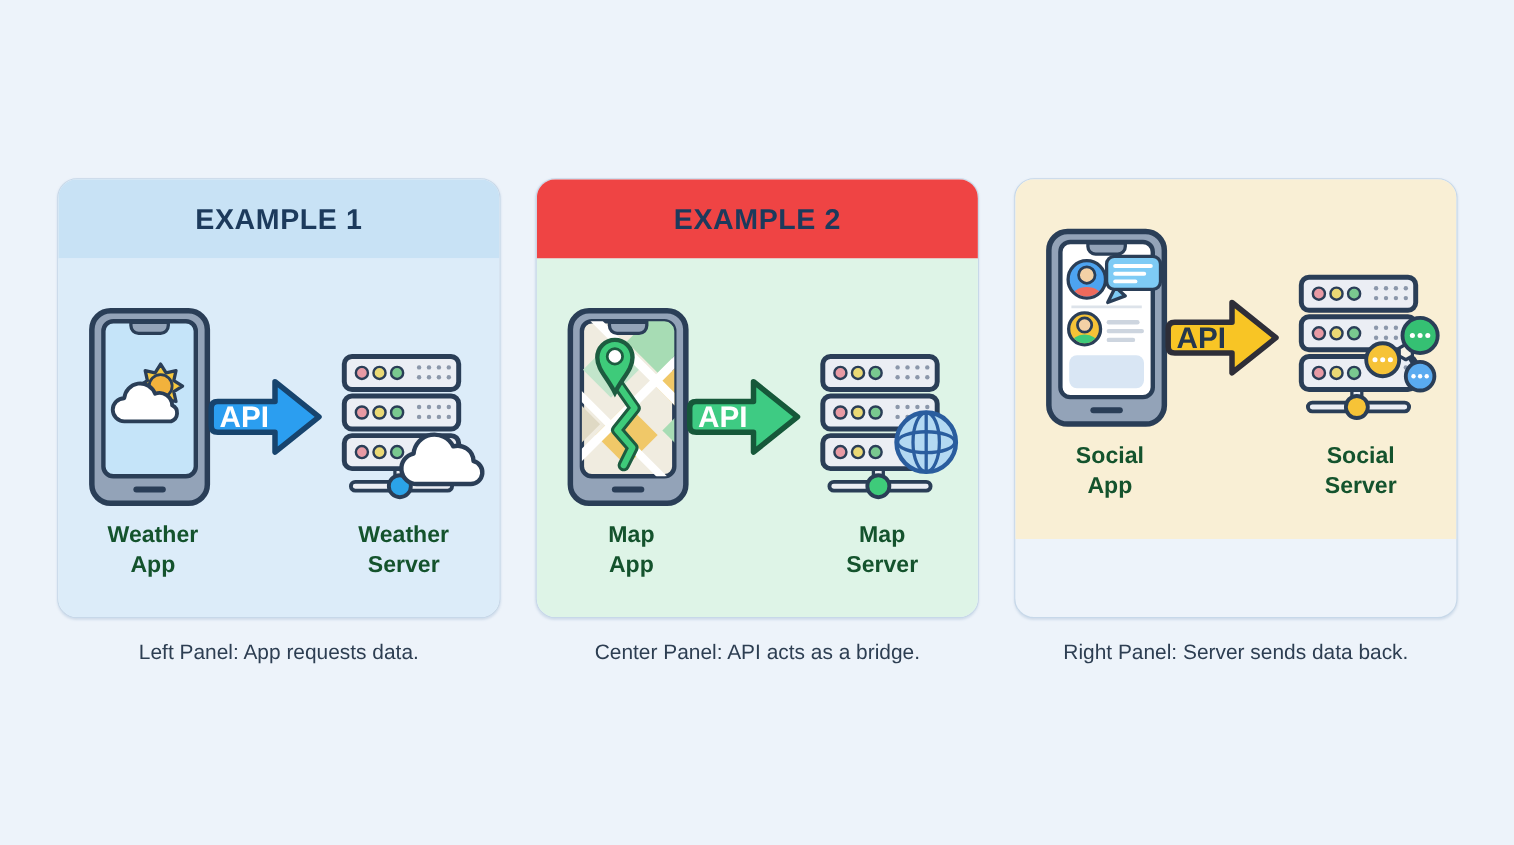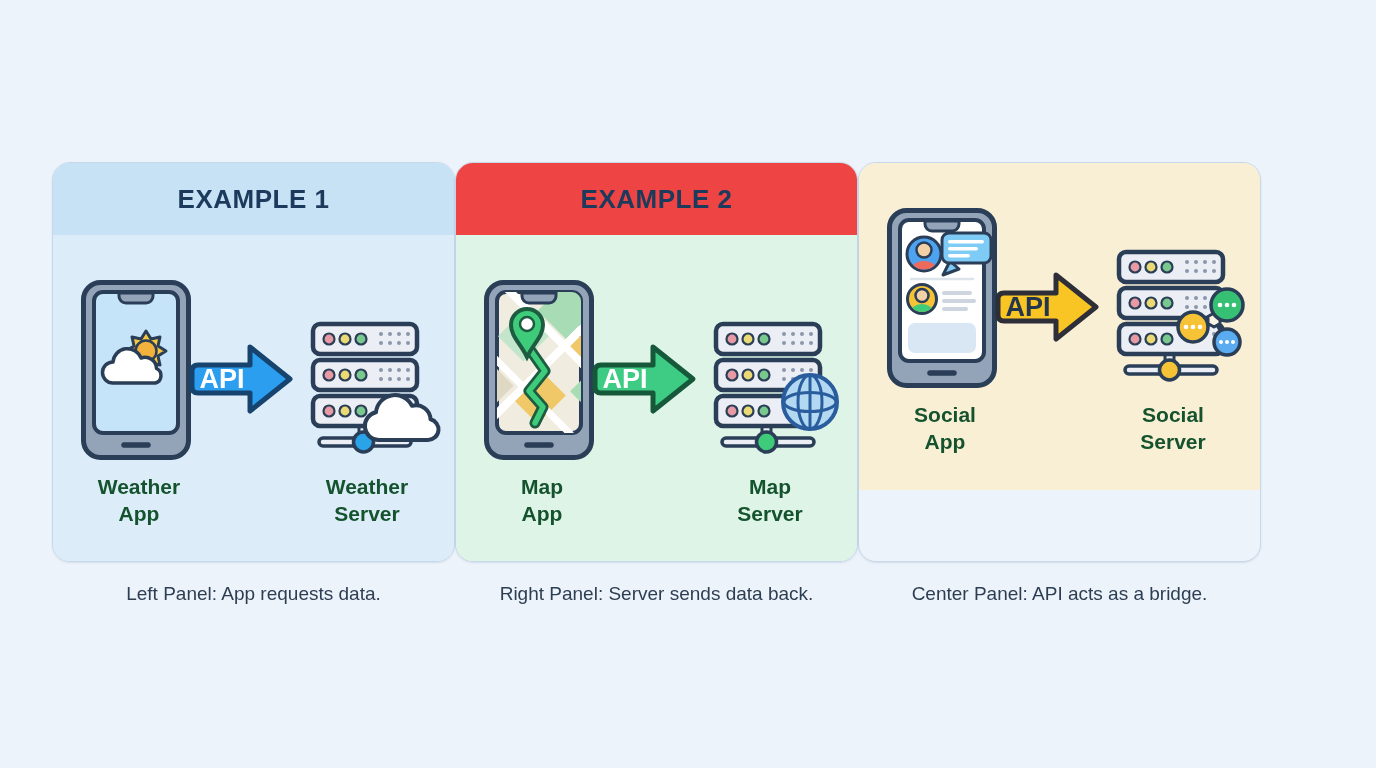--- a/index.html
+++ b/index.html
@@ -1,35 +1,35 @@
 <!DOCTYPE html>
 <html><head>
 <meta charset="utf-8">
 <style>
   * { margin:0; padding:0; box-sizing:border-box; }
   html,body { width:1376px; height:768px; overflow:hidden; }
   body { font-family:"Liberation Sans", sans-serif; position:relative; }
 
-  .panels-row { position:absolute; left:52px; top:162px; display:flex; }
+  .panels-row { position:absolute; left:52px; top:162px; display:flex; gap:32px; }
   .panel { width:403px; height:400px; border-radius:18px; overflow:hidden;
            border:1px solid rgba(130,165,200,.35); box-shadow:0 1px 2px rgba(90,130,170,.18); }
   .panel-header { height:72px; display:flex; align-items:center; justify-content:center; }
   .panel-title { font-size:26px; font-weight:800; letter-spacing:.5px; color:#1c3a5c; }
   .panel-body { position:relative; height:327px; }
 
   .phone-wrap  { position:absolute; left:27px;  top:44px; }
   .arrow-wrap  { position:absolute; left:135px; top:104px; }
   .server-wrap { position:absolute; left:254px; top:85px; }
 
   .icon-label { position:absolute; top:238px; width:160px; text-align:center;
                 font-size:21px; font-weight:700; line-height:27px; color:#14532d; }
   .label-app    { left:6px; }
   .label-server { left:234px; }
 
-  .captions-row { position:absolute; left:52px; top:583px; display:flex; }
+  .captions-row { position:absolute; left:52px; top:583px; display:flex; gap:32px; }
   .caption { width:403px; text-align:center; font-size:19px; color:#2d3e52; }
 
   svg { display:block; }
   svg text { font-family:"Liberation Sans", sans-serif; }
 </style>
 </head>
 <body style="background: rgb(237, 243, 250);">
 
 <div class="panels-row">
 
@@ -349,15 +349,15 @@
       <div class="icon-label label-server">
         <div>Social</div>
           <div>Server</div>
       </div>
     </div>
   </div>
 </div>
 
 <div class="captions-row">
   <div class="caption">Left Panel: App requests data.</div>
+  <div class="caption">Center Panel: API acts as a bridge.</div>
   <div class="caption">Right Panel: Server sends data back.</div>
-  <div class="caption">Center Panel: API acts as a bridge.</div>
 </div>
 
 </body></html>

